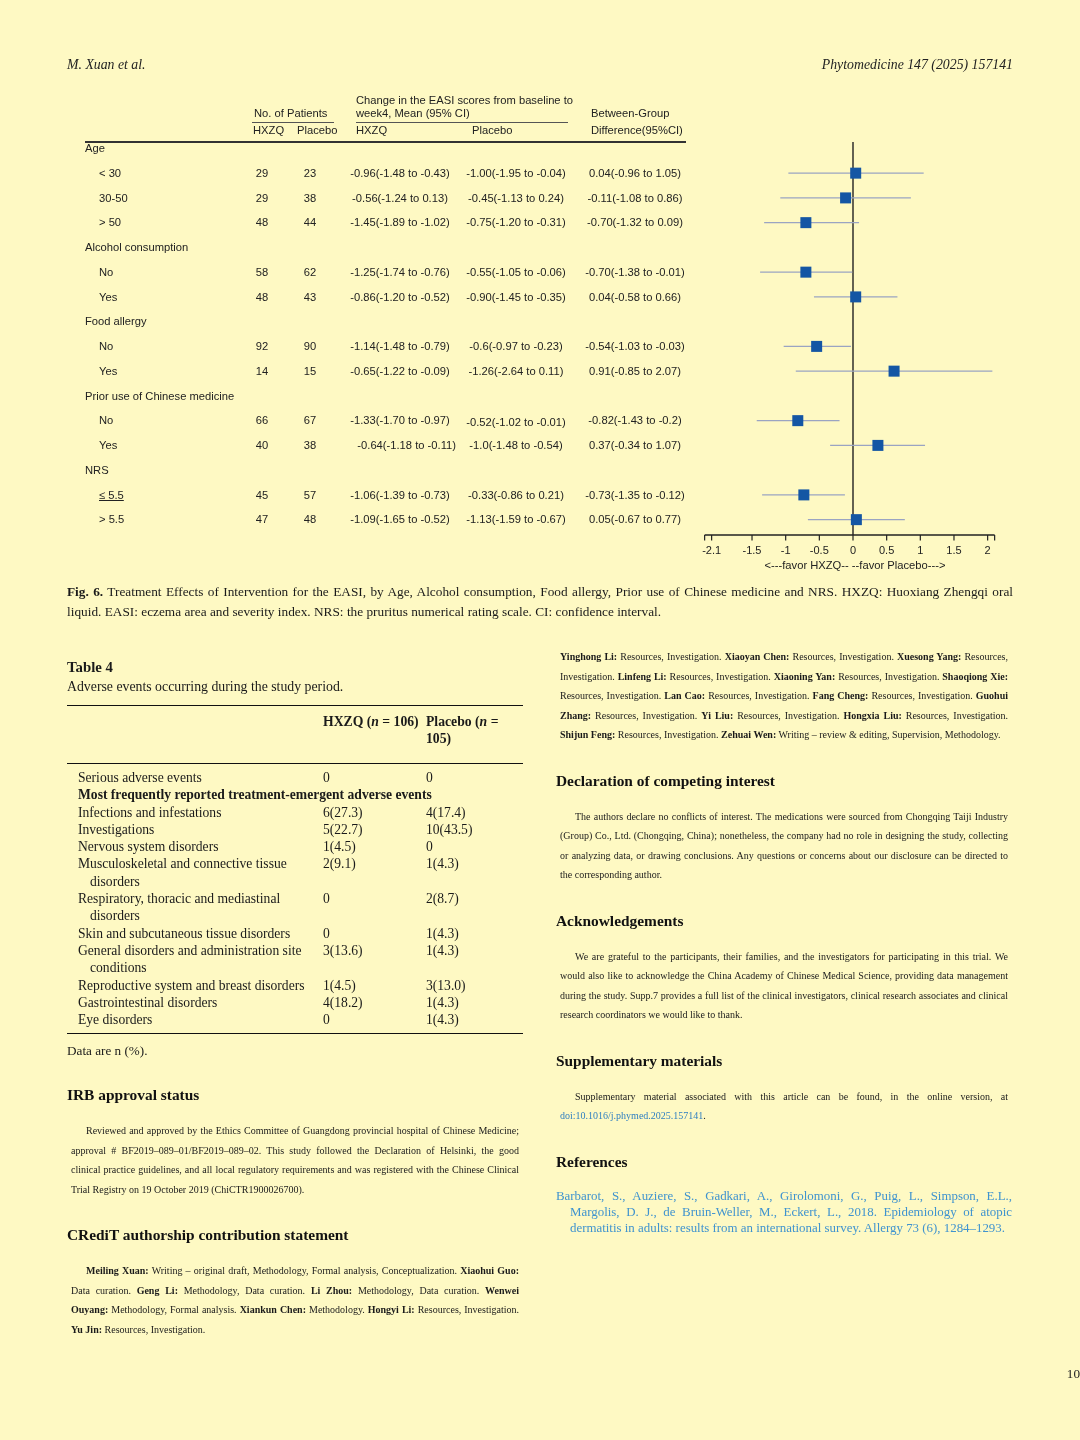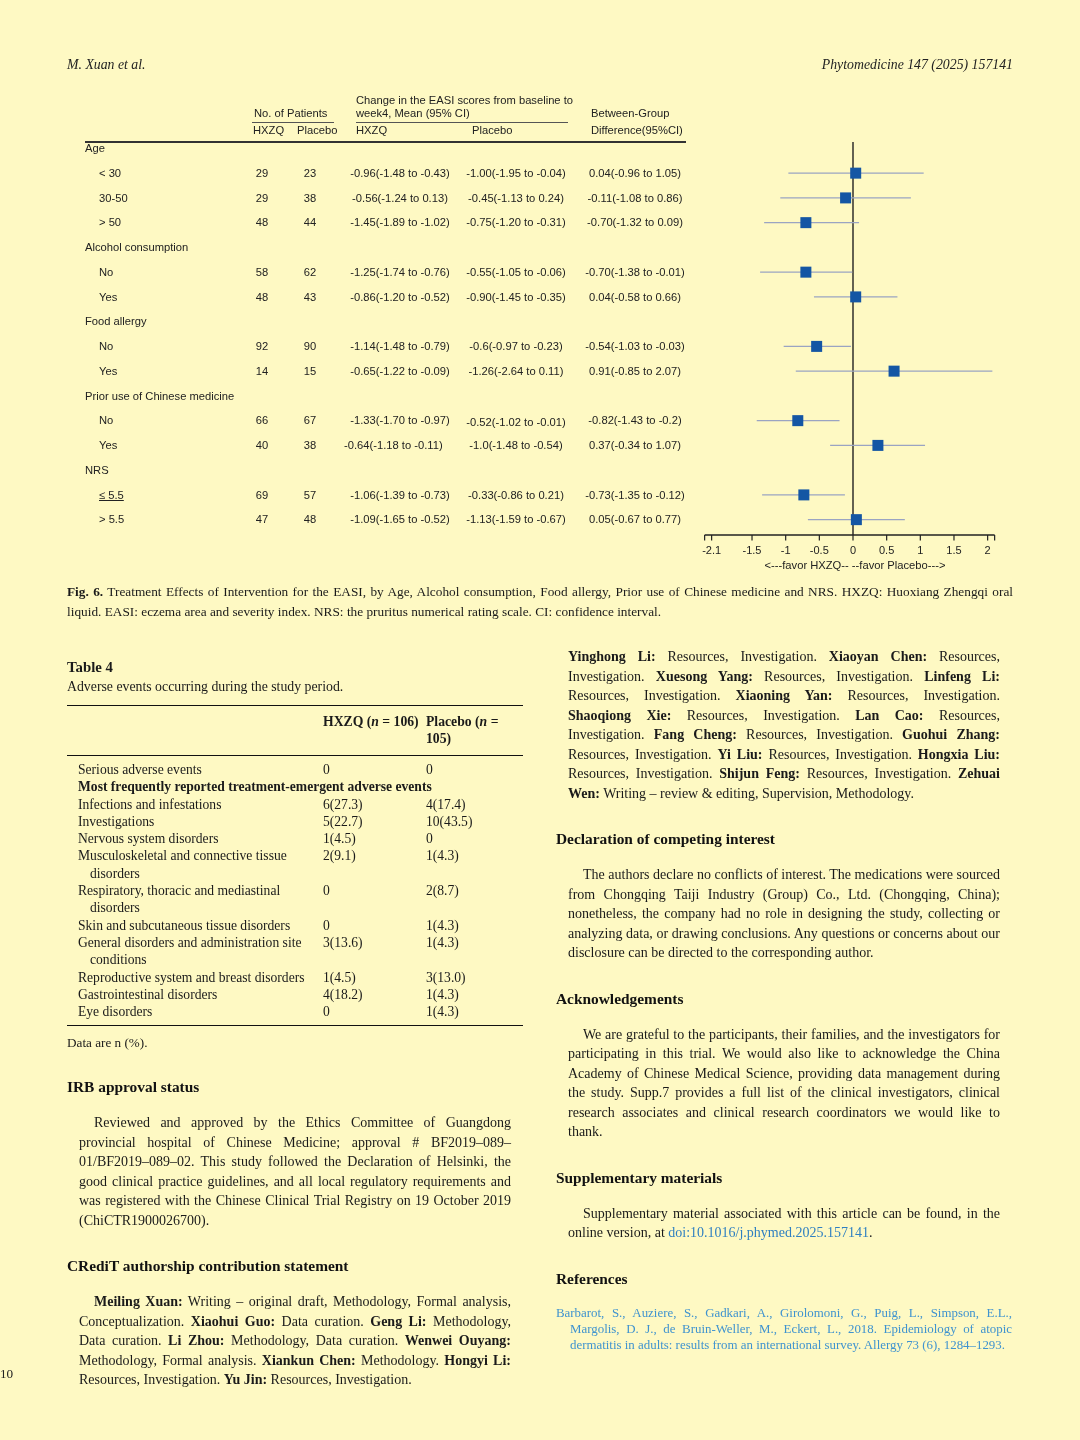--- a/index.html
+++ b/index.html
@@ -16,41 +16,41 @@
   .fc{position:absolute;font-size:11.2px;height:24.75px;line-height:24.75px;white-space:nowrap;color:#222;}
   #forest{position:absolute;left:690px;top:136px;width:330px;height:445px;overflow:visible;}
   #forest text{font-family:"Liberation Sans",sans-serif;}
   
   .figcap{position:absolute;left:67px;top:582px;width:946px;font-size:13.3px;line-height:19.5px;
           text-align:justify;color:#1a1a1a;margin:0;}
   
   .columns{position:absolute;left:67px;top:645px;width:946px;display:flex;gap:33px;}
   .col{width:456px;}
   h2.sechead{font-size:15.4px;font-weight:700;margin:27px 0 17px;color:#111;}
-  p.body{font-size:14px;line-height:19.5px;text-align:justify;margin:12px;color:#1a1a1a;}
+  p.body{font-size:10px;line-height:19.5px;text-align:justify;margin:4px;color:#1a1a1a;}
   p.ind{text-indent:15px;}
   p.ref{font-size:12.9px;line-height:16.2px;text-align:justify;margin:0;
         padding-left:14px;text-indent:-14px;}
   
   .t4{margin-top:14px;}
   .t4 h3{font-size:14.8px;font-weight:700;margin:0 0 3px;}
   .t4cap{font-size:13.8px;margin:0 0 10px;}
   table.t4tab{width:100%;border-collapse:collapse;border-top:1.5px solid #111;border-bottom:1.5px solid #111;}
   table.t4tab thead tr{border-bottom:1.5px solid #111;}
-  table.t4tab th{text-align:left;font-size:13.7px;font-weight:700;padding:7px 0 8px;line-height:17px;vertical-align:top;}
+  table.t4tab th{text-align:left;font-size:13.7px;font-weight:700;padding:7px 0 16px;line-height:17px;vertical-align:top;}
   table.t4tab th.c2{width:103px;}
   table.t4tab th.c3{width:97px;}
   table.t4tab td{font-size:13.6px;line-height:17.3px;vertical-align:top;padding:0;}
   table.t4tab td.lab{padding-left:23px;text-indent:-12px;}
   table.t4tab td.sec{font-weight:700;padding-left:11px;}
   table.t4tab tbody tr:first-child td{padding-top:5px;}
   table.t4tab tbody tr:last-child td{padding-bottom:5px;}
   .t4foot{font-size:13.2px;margin:9px 0 0;}
   
-  .pagenum{position:absolute;left:0;top:1366px;width:100%;text-align:left;font-size:13.2px;color:#222;}
+  .pagenum{position:absolute;left:0;top:1366px;width:100%;text-align:right;font-size:13.2px;color:#222;}
 </style>
 </head>
 <body>
 
 <div id="page">
 
   <div class="runhead">
     <span>M. Xuan et al.</span>
     <span>Phytomedicine 147 (2025) 157141</span>
   </div>
@@ -165,26 +165,26 @@
       <div class="fc" style="left: 85px; top: 383.5px;">Prior use of Chinese medicine</div>
       <div class="fc" style="left: 99px; top: 408.25px;">No</div>
       <div class="fc" style="left: 240px; top: 408.25px; width: 44px; text-align: center;">66</div>
       <div class="fc" style="left: 286px; top: 408.25px; width: 48px; text-align: center;">67</div>
       <div class="fc" style="left: 344px; top: 408.25px; width: 112px; text-align: center;">-1.33(-1.70 to -0.97)</div>
       <div class="fc" style="left: 460px; top: 410px; width: 112px; text-align: center;">-0.52(-1.02 to -0.01)</div>
       <div class="fc" style="left: 580px; top: 408.25px; width: 110px; text-align: center;">-0.82(-1.43 to -0.2)</div>
       <div class="fc" style="left: 99px; top: 433px;">Yes</div>
       <div class="fc" style="left: 240px; top: 433px; width: 44px; text-align: center;">40</div>
       <div class="fc" style="left: 286px; top: 433px; width: 48px; text-align: center;">38</div>
-      <div class="fc" style="left: 344px; top: 433px; width: 112px; text-align: left;">-0.64(-1.18 to -0.11)</div>
+      <div class="fc" style="left: 344px; top: 433px; width: 112px; text-align: right;">-0.64(-1.18 to -0.11)</div>
       <div class="fc" style="left: 460px; top: 433px; width: 112px; text-align: center;">-1.0(-1.48 to -0.54)</div>
       <div class="fc" style="left: 580px; top: 433px; width: 110px; text-align: center;">0.37(-0.34 to 1.07)</div>
       <div class="fc" style="left: 85px; top: 457.75px;">NRS</div>
       <div class="fc" style="left: 99px; top: 482.5px; text-decoration: underline;">≤ 5.5</div>
-      <div class="fc" style="left: 240px; top: 482.5px; width: 44px; text-align: center;">69</div>
+      <div class="fc" style="left: 240px; top: 482.5px; width: 44px; text-align: center;">45</div>
       <div class="fc" style="left: 286px; top: 482.5px; width: 48px; text-align: center;">57</div>
       <div class="fc" style="left: 344px; top: 482.5px; width: 112px; text-align: center;">-1.06(-1.39 to -0.73)</div>
       <div class="fc" style="left: 460px; top: 482.5px; width: 112px; text-align: center;">-0.33(-0.86 to 0.21)</div>
       <div class="fc" style="left: 580px; top: 482.5px; width: 110px; text-align: center;">-0.73(-1.35 to -0.12)</div>
       <div class="fc" style="left: 99px; top: 507.25px;">&gt; 5.5</div>
       <div class="fc" style="left: 240px; top: 507.25px; width: 44px; text-align: center;">47</div>
       <div class="fc" style="left: 286px; top: 507.25px; width: 48px; text-align: center;">48</div>
       <div class="fc" style="left: 344px; top: 507.25px; width: 112px; text-align: center;">-1.09(-1.65 to -0.52)</div>
       <div class="fc" style="left: 460px; top: 507.25px; width: 112px; text-align: center;">-1.13(-1.59 to -0.67)</div>
       <div class="fc" style="left: 580px; top: 507.25px; width: 110px; text-align: center;">0.05(-0.67 to 0.77)</div>

